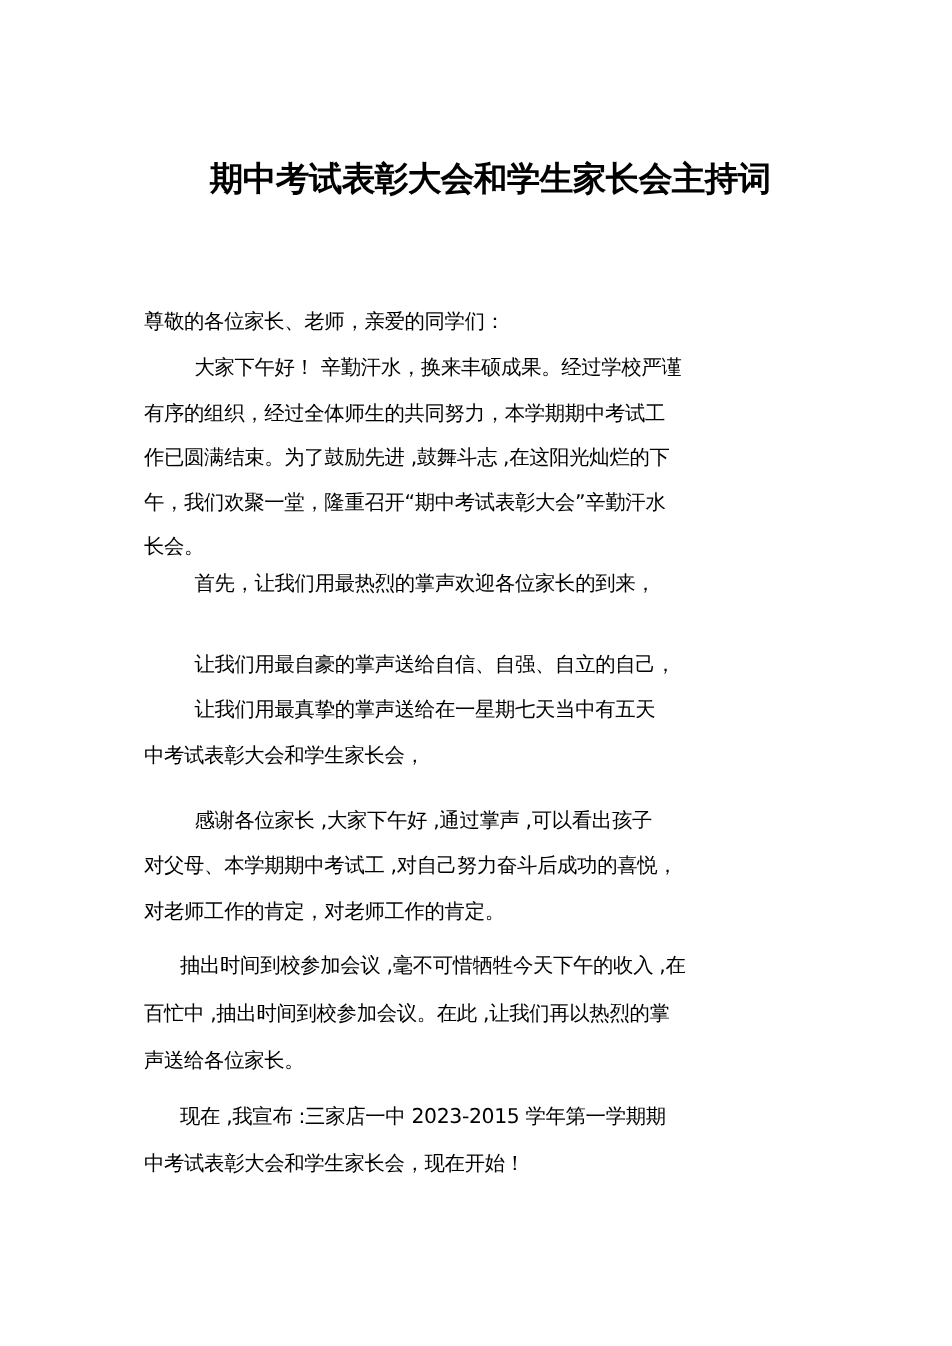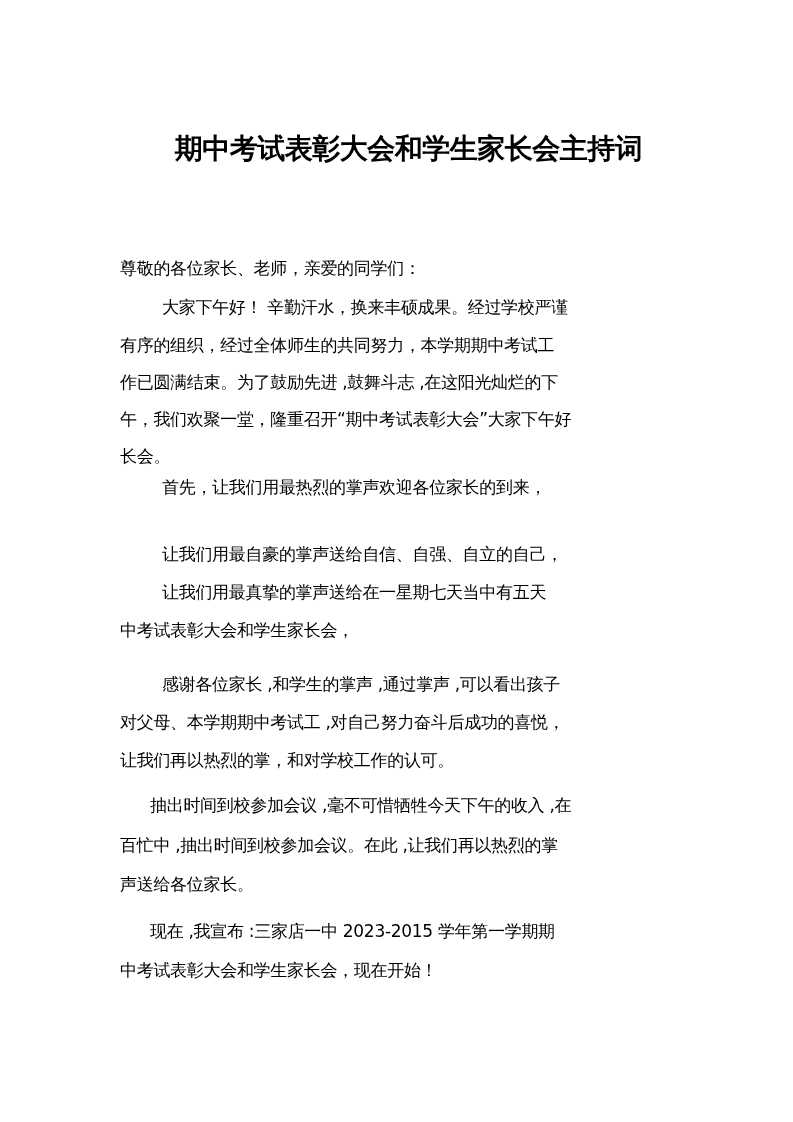--- a/index.html
+++ b/index.html
@@ -13,27 +13,27 @@
 </head>
 <body>
 
 <div class="title">期中考试表彰大会和学生家长会主持词</div>
 
 <div id="body">
   <div class="line" style="top:256px">尊敬的各位家长、老师，亲爱的同学们：</div>
   <div class="line" style="top:295px;left:162px">大家下午好！ 辛勤汗水，换来丰硕成果。经过学校严谨</div>
   <div class="line" style="top:333px">有序的组织，经过全体师生的共同努力，本学期期中考试工</div>
   <div class="line" style="top:370px">作已圆满结束。为了鼓励先进 ,鼓舞斗志 ,在这阳光灿烂的下</div>
-  <div class="line" style="top:407px">午，我们欢聚一堂，隆重召开“期中考试表彰大会”大家下午好</div>
+  <div class="line" style="top:407px">午，我们欢聚一堂，隆重召开“期中考试表彰大会”辛勤汗水</div>
   <div class="line" style="top:444px">长会。</div>
   <div class="line" style="top:475px;left:162px">首先，让我们用最热烈的掌声欢迎各位家长的到来，</div>
   <div class="line" style="top:542px;left:162px">让我们用最自豪的掌声送给自信、自强、自立的自己，</div>
   <div class="line" style="top:580px;left:162px">让我们用最真挚的掌声送给在一星期七天当中有五天</div>
   <div class="line" style="top:618px">中考试表彰大会和学生家长会，</div>
-  <div class="line" style="top:672px;left:162px">感谢各位家长 ,和学生的掌声 ,通过掌声 ,可以看出孩子</div>
+  <div class="line" style="top:672px;left:162px">感谢各位家长 ,大家下午好 ,通过掌声 ,可以看出孩子</div>
   <div class="line" style="top:710px">对父母、本学期期中考试工 ,对自己努力奋斗后成功的喜悦，</div>
-  <div class="line" style="top:748px">让我们再以热烈的掌，和对学校工作的认可。</div>
+  <div class="line" style="top:748px">对老师工作的肯定，对老师工作的肯定。</div>
   <div class="line" style="top:793px;left:150px">抽出时间到校参加会议 ,毫不可惜牺牲今天下午的收入 ,在</div>
   <div class="line" style="top:833px">百忙中 ,抽出时间到校参加会议。在此 ,让我们再以热烈的掌</div>
   <div class="line" style="top:872px">声送给各位家长。</div>
   <div class="line" style="top:919px;left:150px">现在 ,我宣布 :三家店一中 2023-2015 学年第一学期期</div>
   <div class="line" style="top:958px">中考试表彰大会和学生家长会，现在开始！</div>
 </div>
 
 </body></html>

